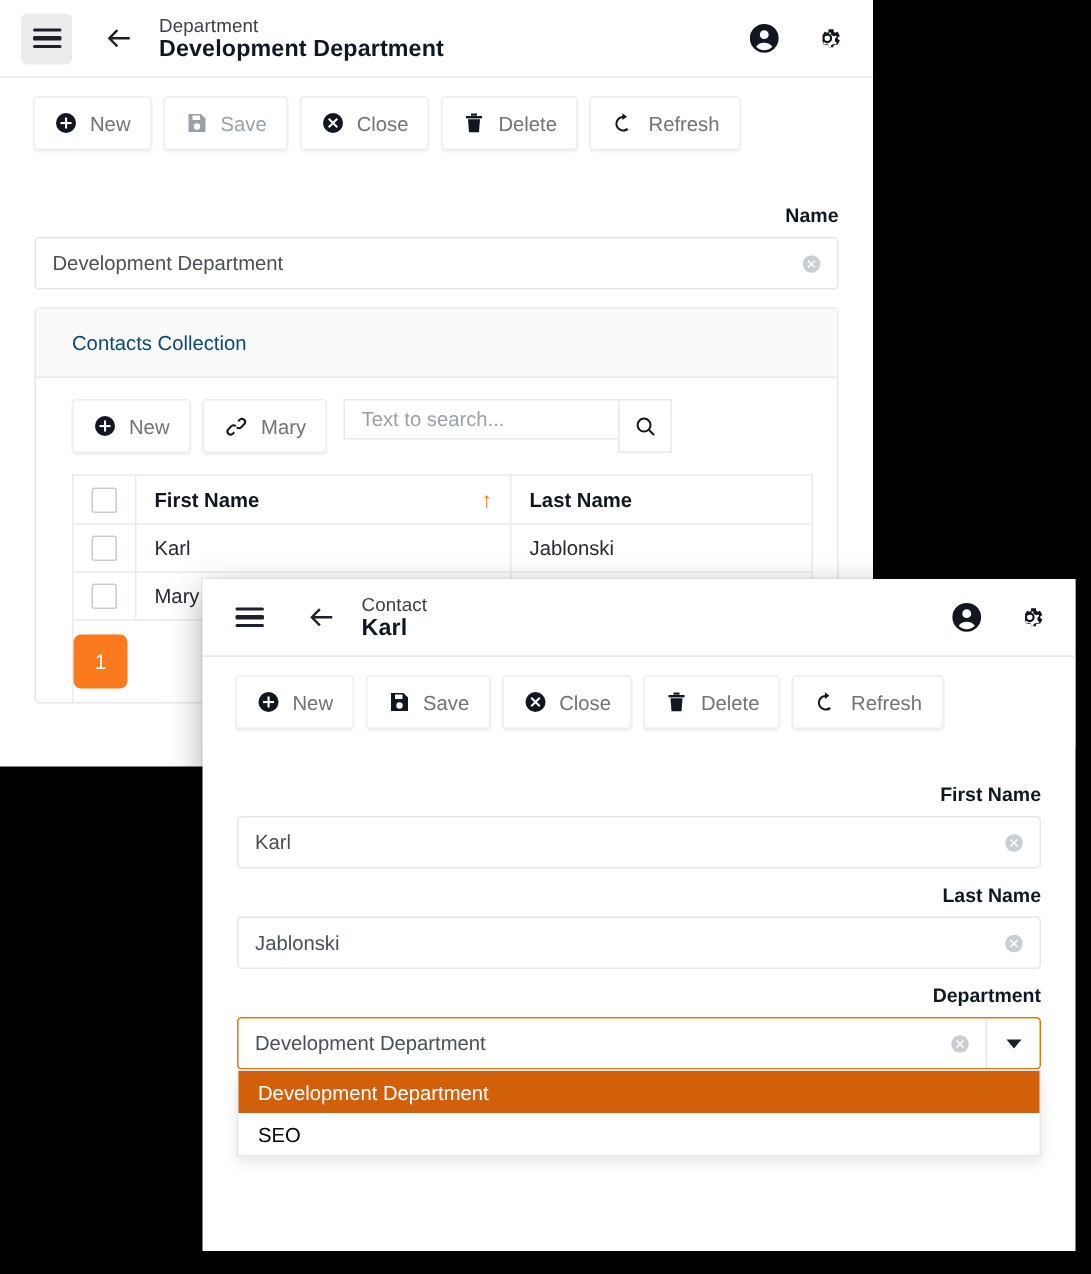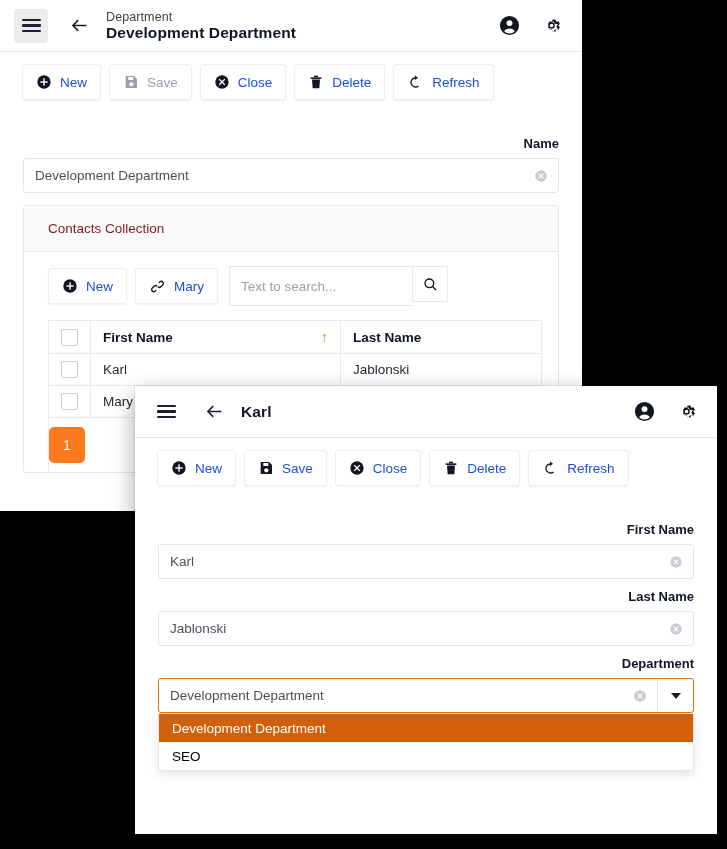--- a/index.html
+++ b/index.html
@@ -64,21 +64,21 @@
     padding: 12px 22px 12px 22px;
     background: #fff;
   }
   .tbtn {
     display: inline-flex; align-items: center; gap: 8px;
     height: 36px; padding: 0 13px;
     background: #fff;
     border: 1px solid #eceef1;
     border-radius: 3px;
     font-size: 13.5px;
-    color: #1d4ed8;
+    color: #737373;
     cursor: pointer;
     white-space: nowrap;
     box-shadow: 0 1px 1.5px rgba(16,24,40,0.07);
   }
   .tbtn.disabled { color: #9aa0a8; cursor: default; }
   .tbtn svg { display: block; }
 
   
   .body-pad { padding: 14px 23px 0 23px; }
   .flabel {
@@ -131,27 +131,27 @@
     margin: 12px 0 0 0;
     border: 1px solid #e5e8ec;
     border-radius: 3px;
     background: #fff;
   }
   .panel-head {
     height: 46px; display: flex; align-items: center;
     padding-left: 24px;
     background: #fafafa;
     border-bottom: 1px solid #e5e8ec;
-    font-size: 13.5px; color: #7f1d1d;
+    font-size: 13.5px; color: #0c4a6e;
   }
   .panel-body { padding: 14px 17px 0 24px; }
   .coll-toolbar { display: flex; align-items: center; gap: 8px; }
   .search-group { display: flex; align-items: stretch; margin-left: 3px; }
   .search-input {
-    width: 183px; height: 40px;
+    width: 183px; height: 27px;
     border: 1px solid #e6e9ed;
     border-right: none;
     background: #fff;
     display: flex; align-items: center;
     padding-left: 11px;
     font-size: 13.5px; color: #9aa1a9;
   }
   .search-btn {
     width: 36px; height: 36px;
     border: 1px solid #e6e9ed;
@@ -346,20 +346,21 @@
             <i></i>
             <i></i>
           </span>
       </button>
       <button class="icon-btn back-btn">
         <svg width="21" height="21" viewBox="0 0 24 24">
           <path d="M20 11.1H6.6l4.6-4.6-1.3-1.3L3.2 12l6.7 6.8 1.3-1.3-4.6-4.6H20z" fill="#1b2029"></path>
         </svg>
       </button>
       <div class="titles">
+        <div class="crumb">Contact</div>
         <div class="title">Karl</div>
       </div>
       <div class="appbar-right">
         <button class="icon-btn">
           <svg width="23" height="23" viewBox="0 0 24 24">
             <path d="M12 2a10 10 0 100 20 10 10 0 000-20zm0 4.4a3.1 3.1 0 110 6.2 3.1 3.1 0 010-6.2zm0 13.9a7.7 7.7 0 01-5.6-2.4c1.1-1.7 3.2-2.7 5.6-2.7s4.5 1 5.6 2.7A7.7 7.7 0 0112 20.3z" fill="#11161f"></path>
           </svg>
         </button>
         <button class="icon-btn">
           <svg width="23" height="23" viewBox="0 0 24 24">

